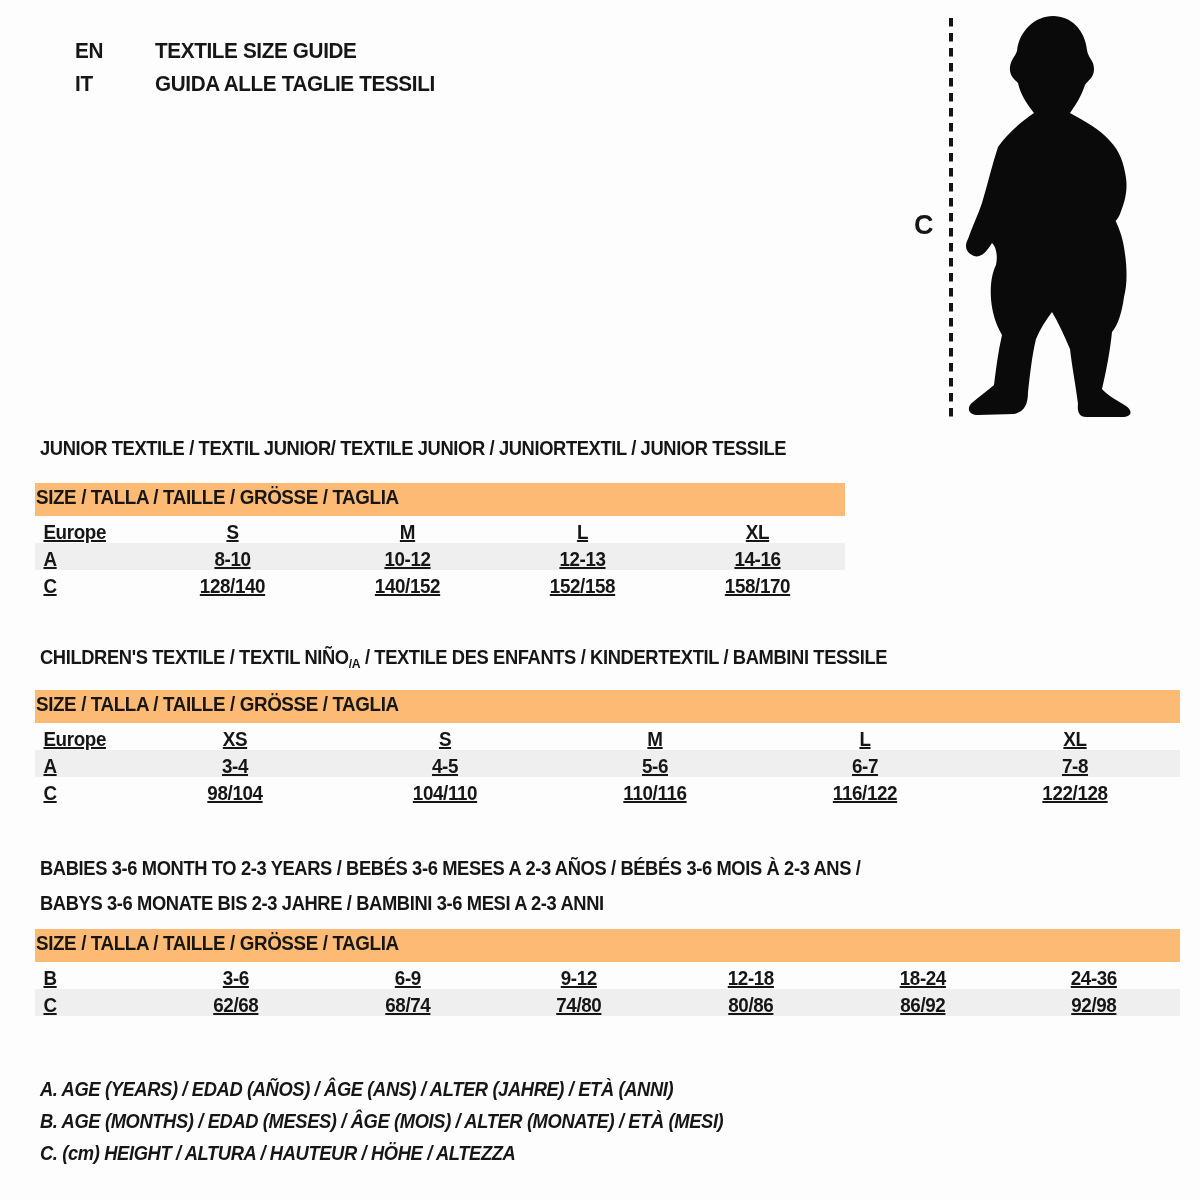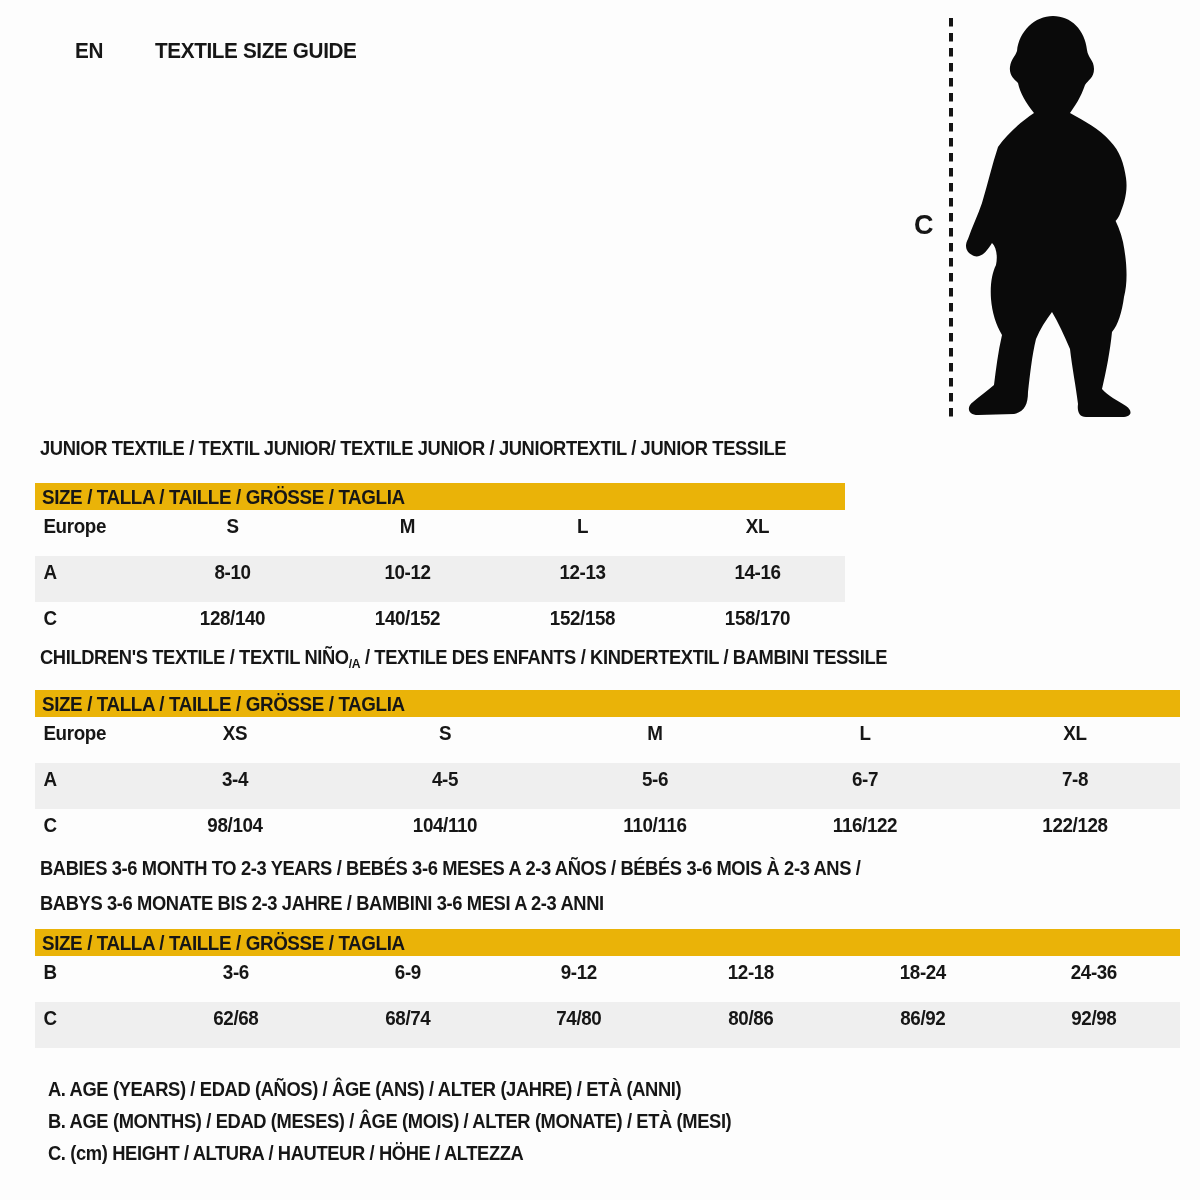--- a/index.html
+++ b/index.html
@@ -22,43 +22,47 @@
   #junior-title{left:40px;top:437px;}
   #children-title{left:40px;top:646px;}
   #babies-title{left:40px;top:851px;line-height:35px;}
   .sub-script{font-size:13px;vertical-align:-4px;font-weight:700;}
 
   
   .size-table{position:absolute;}
   #junior-table{left:35px;top:483px;width:810px;}
   #children-table{left:35px;top:690px;width:1145px;}
   #babies-table{left:35px;top:929px;width:1145px;}
-  .size-band{height:27px;background:#eab308;line-height:29px;padding-left:7px;}
+  .size-band{height:33px;background:#fdba74;line-height:29px;padding-left:1px;}
   .size-band > span{font-size:20px;font-weight:700;letter-spacing:-0.4px;display:inline-block;transform:scaleX(.94);transform-origin:0 50%;white-space:nowrap;}
-  .trow{display:grid;height:46px;line-height:33px;}
+  .trow{display:grid;height:27px;line-height:33px;text-decoration:underline;}
   #junior-table .trow{grid-template-columns:110px repeat(4,1fr);}
   #children-table .trow{grid-template-columns:95px repeat(5,1fr);}
   #babies-table .trow{grid-template-columns:115px repeat(6,1fr);}
   .trow.stripe{background:#efefef;}
   .tlabel{padding-left:9px;font-size:20px;font-weight:700;letter-spacing:-0.4px;transform:scaleX(.94);transform-origin:0 50%;}
   .tcell{text-align:center;font-size:20px;font-weight:700;letter-spacing:-0.4px;transform:scaleX(.94);}
 
   
-  .legend{position:absolute;left:48px;top:1073px;}
+  .legend{position:absolute;left:40px;top:1073px;font-style:italic;}
   .legend-line{height:32px;line-height:32px;font-size:19.5px;font-weight:700;letter-spacing:-0.4px;white-space:nowrap;transform:scaleX(.94);transform-origin:0 50%;}
 </style>
 </head>
 <body>
 
 <div class="canvas">
 
   <div class="lang-list">
     <div class="lang-row">
       <span class="lang-code">EN</span>
       <span class="lang-label">TEXTILE SIZE GUIDE</span>
+    </div>
+    <div class="lang-row">
+      <span class="lang-code">IT</span>
+      <span class="lang-label">GUIDA ALLE TAGLIE TESSILI</span>
     </div>
   </div>
 
   <svg class="dash-line" width="8" height="404">
     <line x1="4" y1="2" x2="4" y2="402" stroke="#141414" stroke-width="4" stroke-dasharray="8.5 6.5"></line>
   </svg>
 
   <div class="c-label">C</div>
 
   <svg class="figure-svg" width="205" height="417" viewBox="0 0 205 417">

